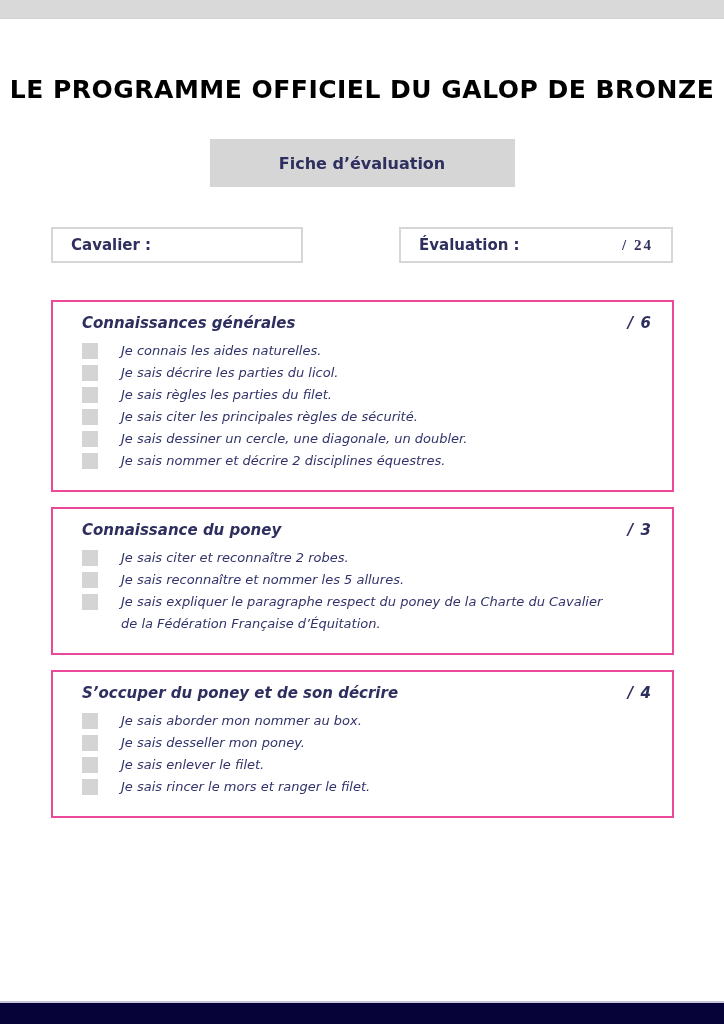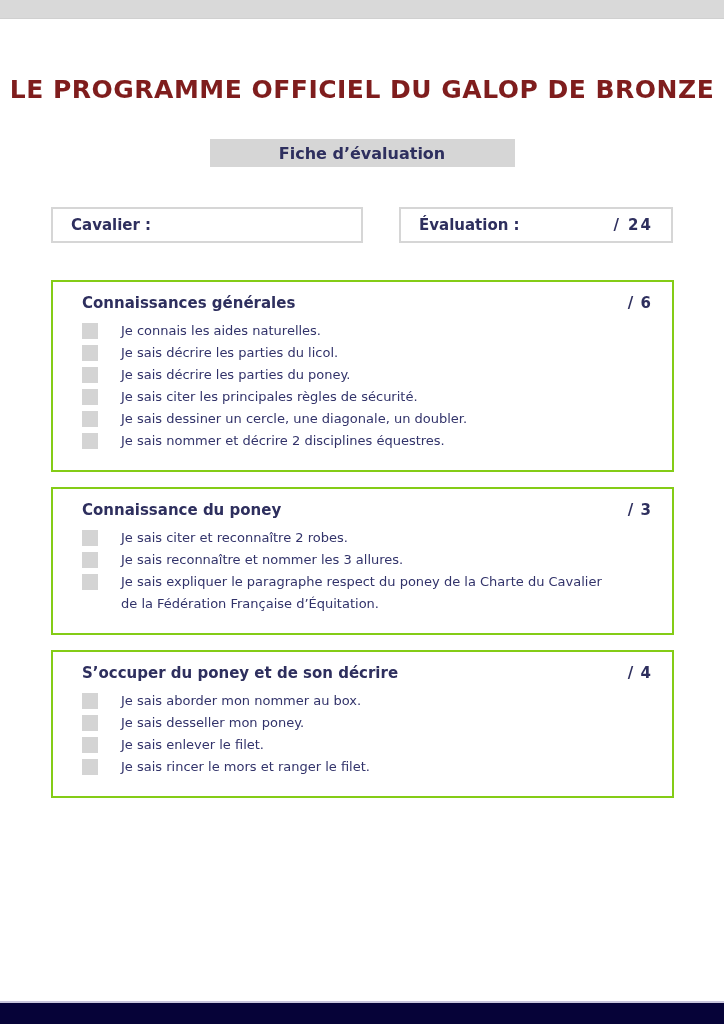--- a/index.html
+++ b/index.html
@@ -11,28 +11,28 @@
     overflow: hidden;
   }
   .top-bar {
     width: 100%; height: 19px;
     background: #d9d9d9;
     border-bottom: 1px solid #d0d0d0;
   }
   .page-title {
     margin-top: 56px;
     text-align: center;
-    color: #7f1d1d;
+    color: #000000;
     font-size: 25px;
     font-weight: 700;
     letter-spacing: 0.5px;
     white-space: nowrap;
   }
   .subtitle-box {
-    width: 305px; height: 28px;
+    width: 305px; height: 48px;
     margin: 35px auto 0 auto;
     background: #d6d6d6;
     display: flex; align-items: center; justify-content: center;
     color: #2e2f5e;
     font-size: 16px;
     font-weight: 600;
   }
   .fields-row {
     margin: 40px 51px 0 51px;
     display: flex;
@@ -41,28 +41,29 @@
   .field-box {
     height: 36px;
     border: 2px solid #d6d6d6;
     background: #ffffff;
     display: flex; align-items: center;
     padding: 0 18px;
     color: #2e2f5e;
     font-size: 15px;
     font-weight: 600;
   }
-  .field-box.cavalier { width: 312px; }
+  .field-box.cavalier { width: 252px; }
   .field-box.evaluation { width: 274px; justify-content: space-between; align-items: center; }
-  .score-total { letter-spacing: 2px; }
+  .score-total { letter-spacing: 2px; font-family: Liberation Serif, serif; }
   .section {
     margin: 15px 50px 0 51px;
-    border: 2px solid #84cc16;
+    border: 2px solid #ec4899;
     background: #ffffff;
     padding: 12px 20px 18px 29px;
+    font-style: italic;
   }
   .section.first { margin-top: 37px; }
   .section-header {
     display: flex;
     justify-content: space-between;
     align-items: baseline;
     color: #2e2f5e;
     font-size: 15px;
     font-weight: 600;
   }
@@ -127,21 +128,21 @@
       <li class="check-item">
         <span class="checkbox"></span>
         <span class="check-label">Je connais les aides naturelles.</span>
       </li>
       <li class="check-item">
         <span class="checkbox"></span>
         <span class="check-label">Je sais décrire les parties du licol.</span>
       </li>
       <li class="check-item">
         <span class="checkbox"></span>
-        <span class="check-label">Je sais décrire les parties du poney.</span>
+        <span class="check-label">Je sais règles les parties du filet.</span>
       </li>
       <li class="check-item">
         <span class="checkbox"></span>
         <span class="check-label">Je sais citer les principales règles de sécurité.</span>
       </li>
       <li class="check-item">
         <span class="checkbox"></span>
         <span class="check-label">Je sais dessiner un cercle, une diagonale, un doubler.</span>
       </li>
       <li class="check-item">
@@ -156,21 +157,21 @@
     <span>Connaissance du poney</span>
     <span class="section-score">/ 3</span>
   </div>
   <ul class="check-list">
       <li class="check-item">
         <span class="checkbox"></span>
         <span class="check-label">Je sais citer et reconnaître 2 robes.</span>
       </li>
       <li class="check-item">
         <span class="checkbox"></span>
-        <span class="check-label">Je sais reconnaître et nommer les 3 allures.</span>
+        <span class="check-label">Je sais reconnaître et nommer les 5 allures.</span>
       </li>
       <li class="check-item">
         <span class="checkbox"></span>
         <span class="check-label">Je sais expliquer le paragraphe respect du poney de la Charte du Cavalier
 de la Fédération Française d’Équitation.</span>
       </li>
     </ul>
 </div>
 
 <div class="section">

